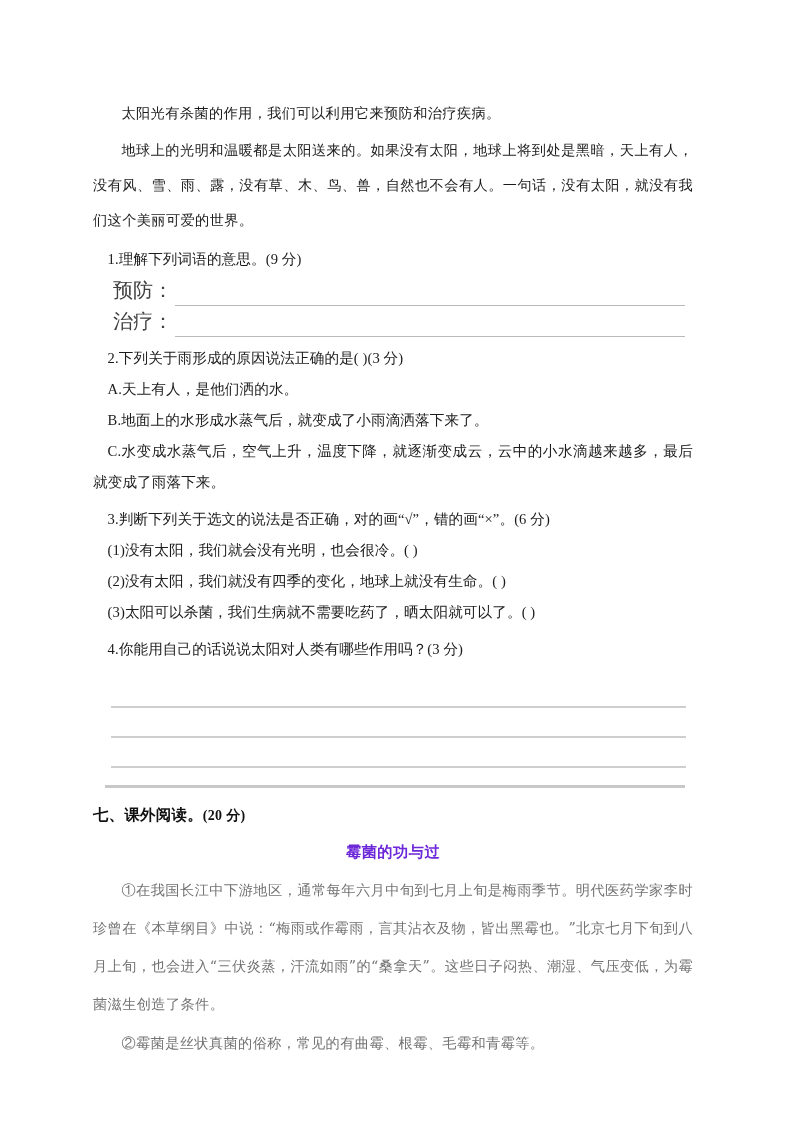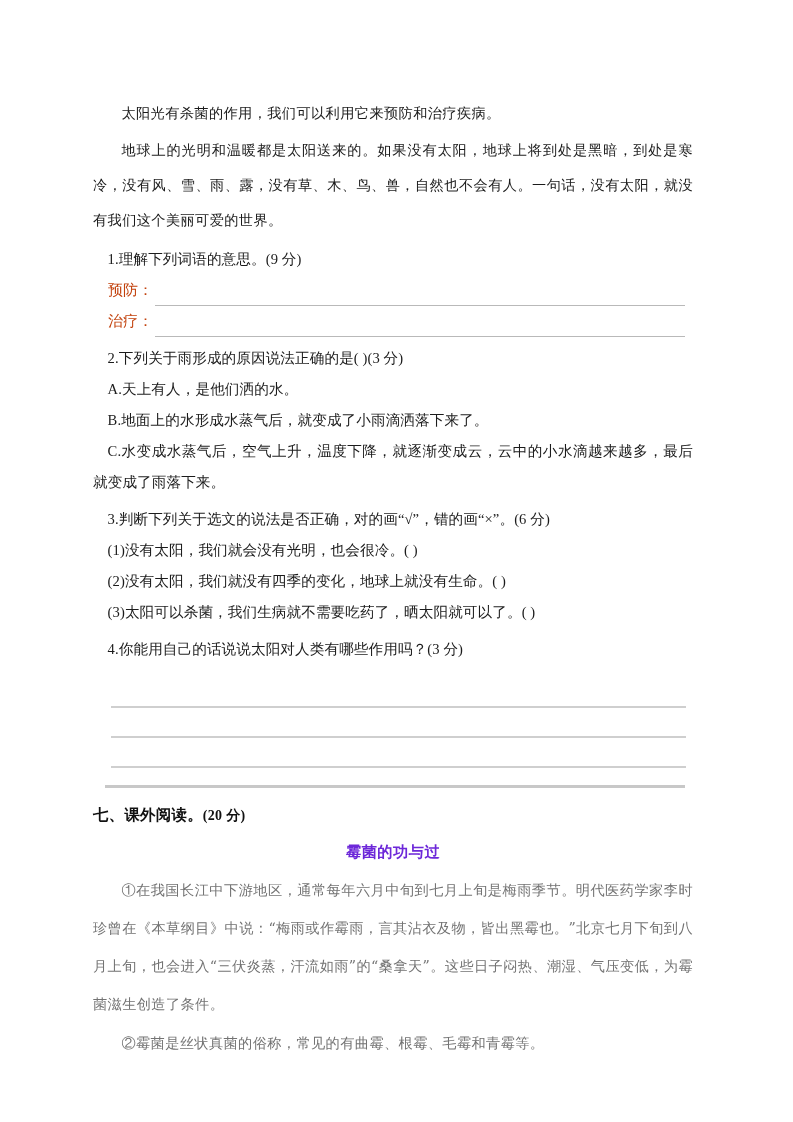--- a/index.html
+++ b/index.html
@@ -62,24 +62,24 @@
   }
   .q-line.hang {
     text-indent: 1em;
   }
 
   
   .fill-row {
     display: flex;
     align-items: flex-end;
     font-family: "Liberation Serif", "DejaVu Serif", serif;
-    font-size: 15px;
+    font-size: 20px;
     line-height: 31px;
     padding-left: 1em;
-    color: #c2410c;
+    color: #404040;
   }
   .fill-label { white-space: nowrap; }
   .fill-rule {
     flex: 1 1 auto;
     border-bottom: 1px solid #b9b9b9;
     height: 21px;
     margin-left: 2px;
     margin-right: 8px;
   }
 
@@ -145,21 +145,21 @@
   .article-para.p2 { margin-top: 1px; }
 </style>
 </head>
 <body>
 
 <div class="page">
   <div class="content">
 
     <div>
       <p class="passage-para first">太阳光有杀菌的作用，我们可以利用它来预防和治疗疾病。</p>
-      <p class="passage-para">地球上的光明和温暖都是太阳送来的。如果没有太阳，地球上将到处是黑暗，到处是寒冷，没有风、雪、雨、露，没有草、木、鸟、兽，自然也不会有人。一句话，没有太阳，就没有我们这个美丽可爱的世界。</p>
+      <p class="passage-para">地球上的光明和温暖都是太阳送来的。如果没有太阳，地球上将到处是黑暗，天上有人，没有风、雪、雨、露，没有草、木、鸟、兽，自然也不会有人。一句话，没有太阳，就没有我们这个美丽可爱的世界。</p>
     </div>
 
     <div class="q-block">
       <div class="q-line">1.理解下列词语的意思。(9 分)</div>
 
       <div class="fill-row">
         <span class="fill-label">预防：</span>
         <span class="fill-rule"></span>
       </div>
 

